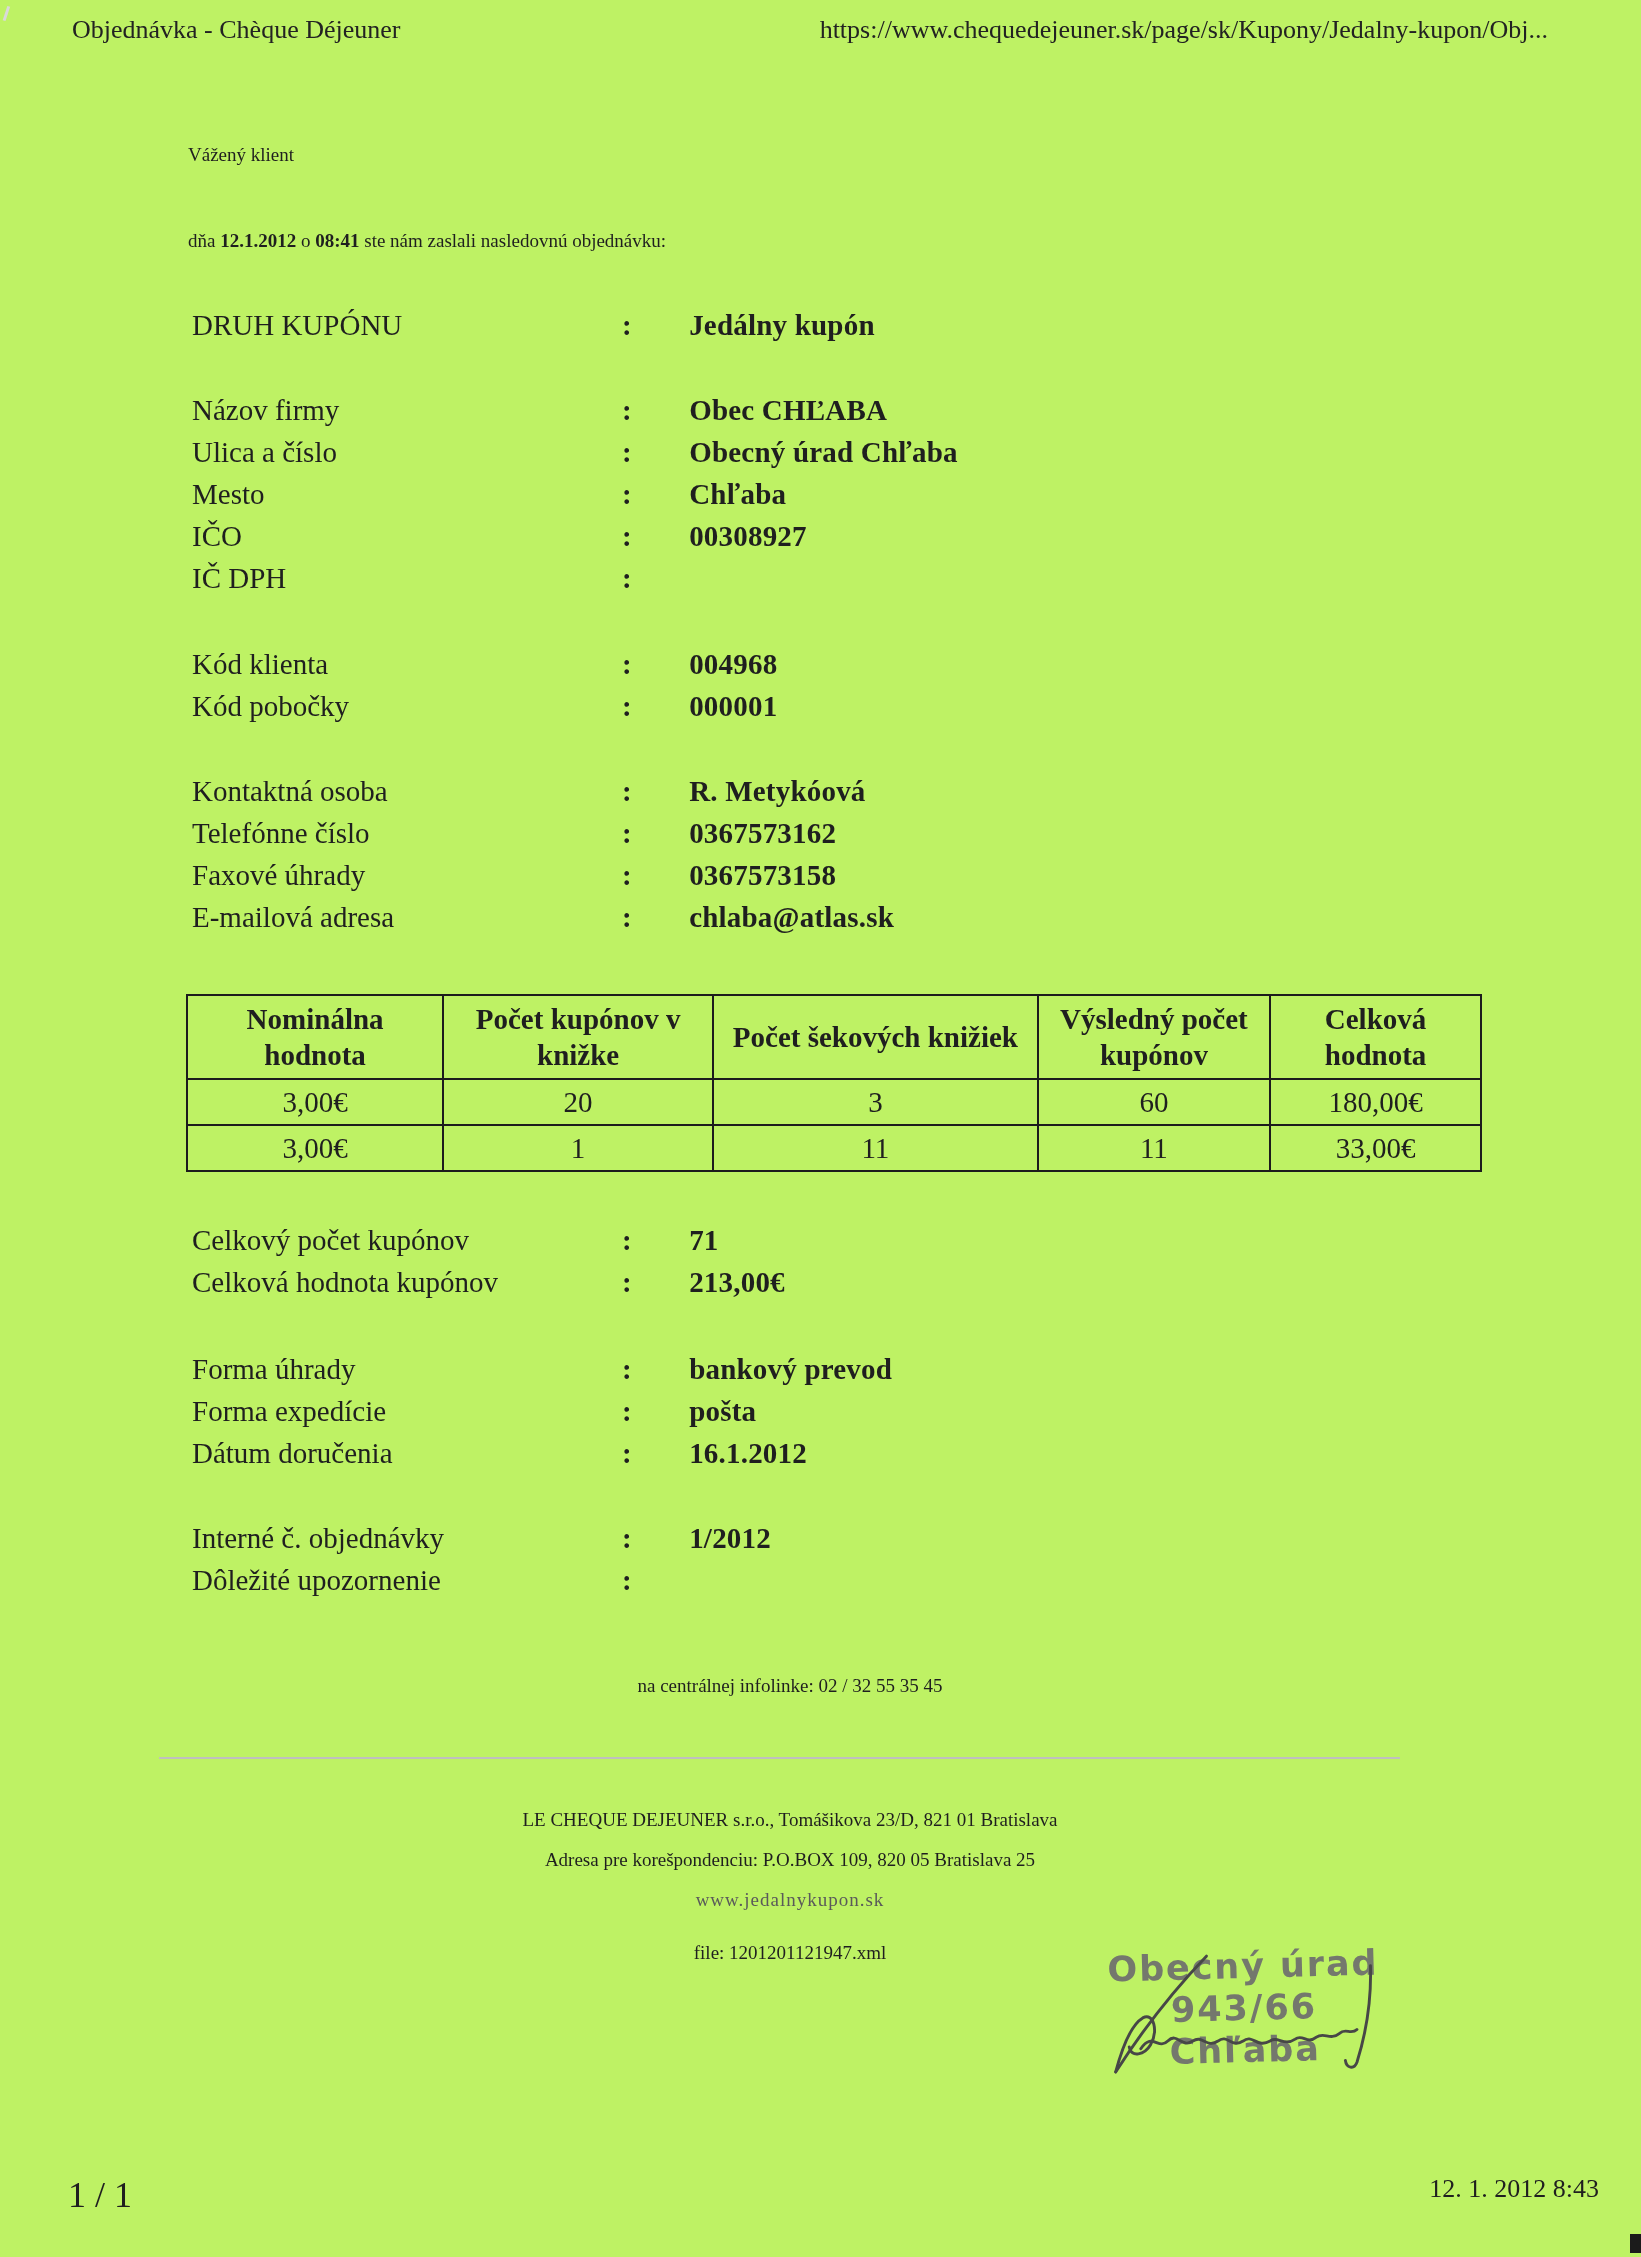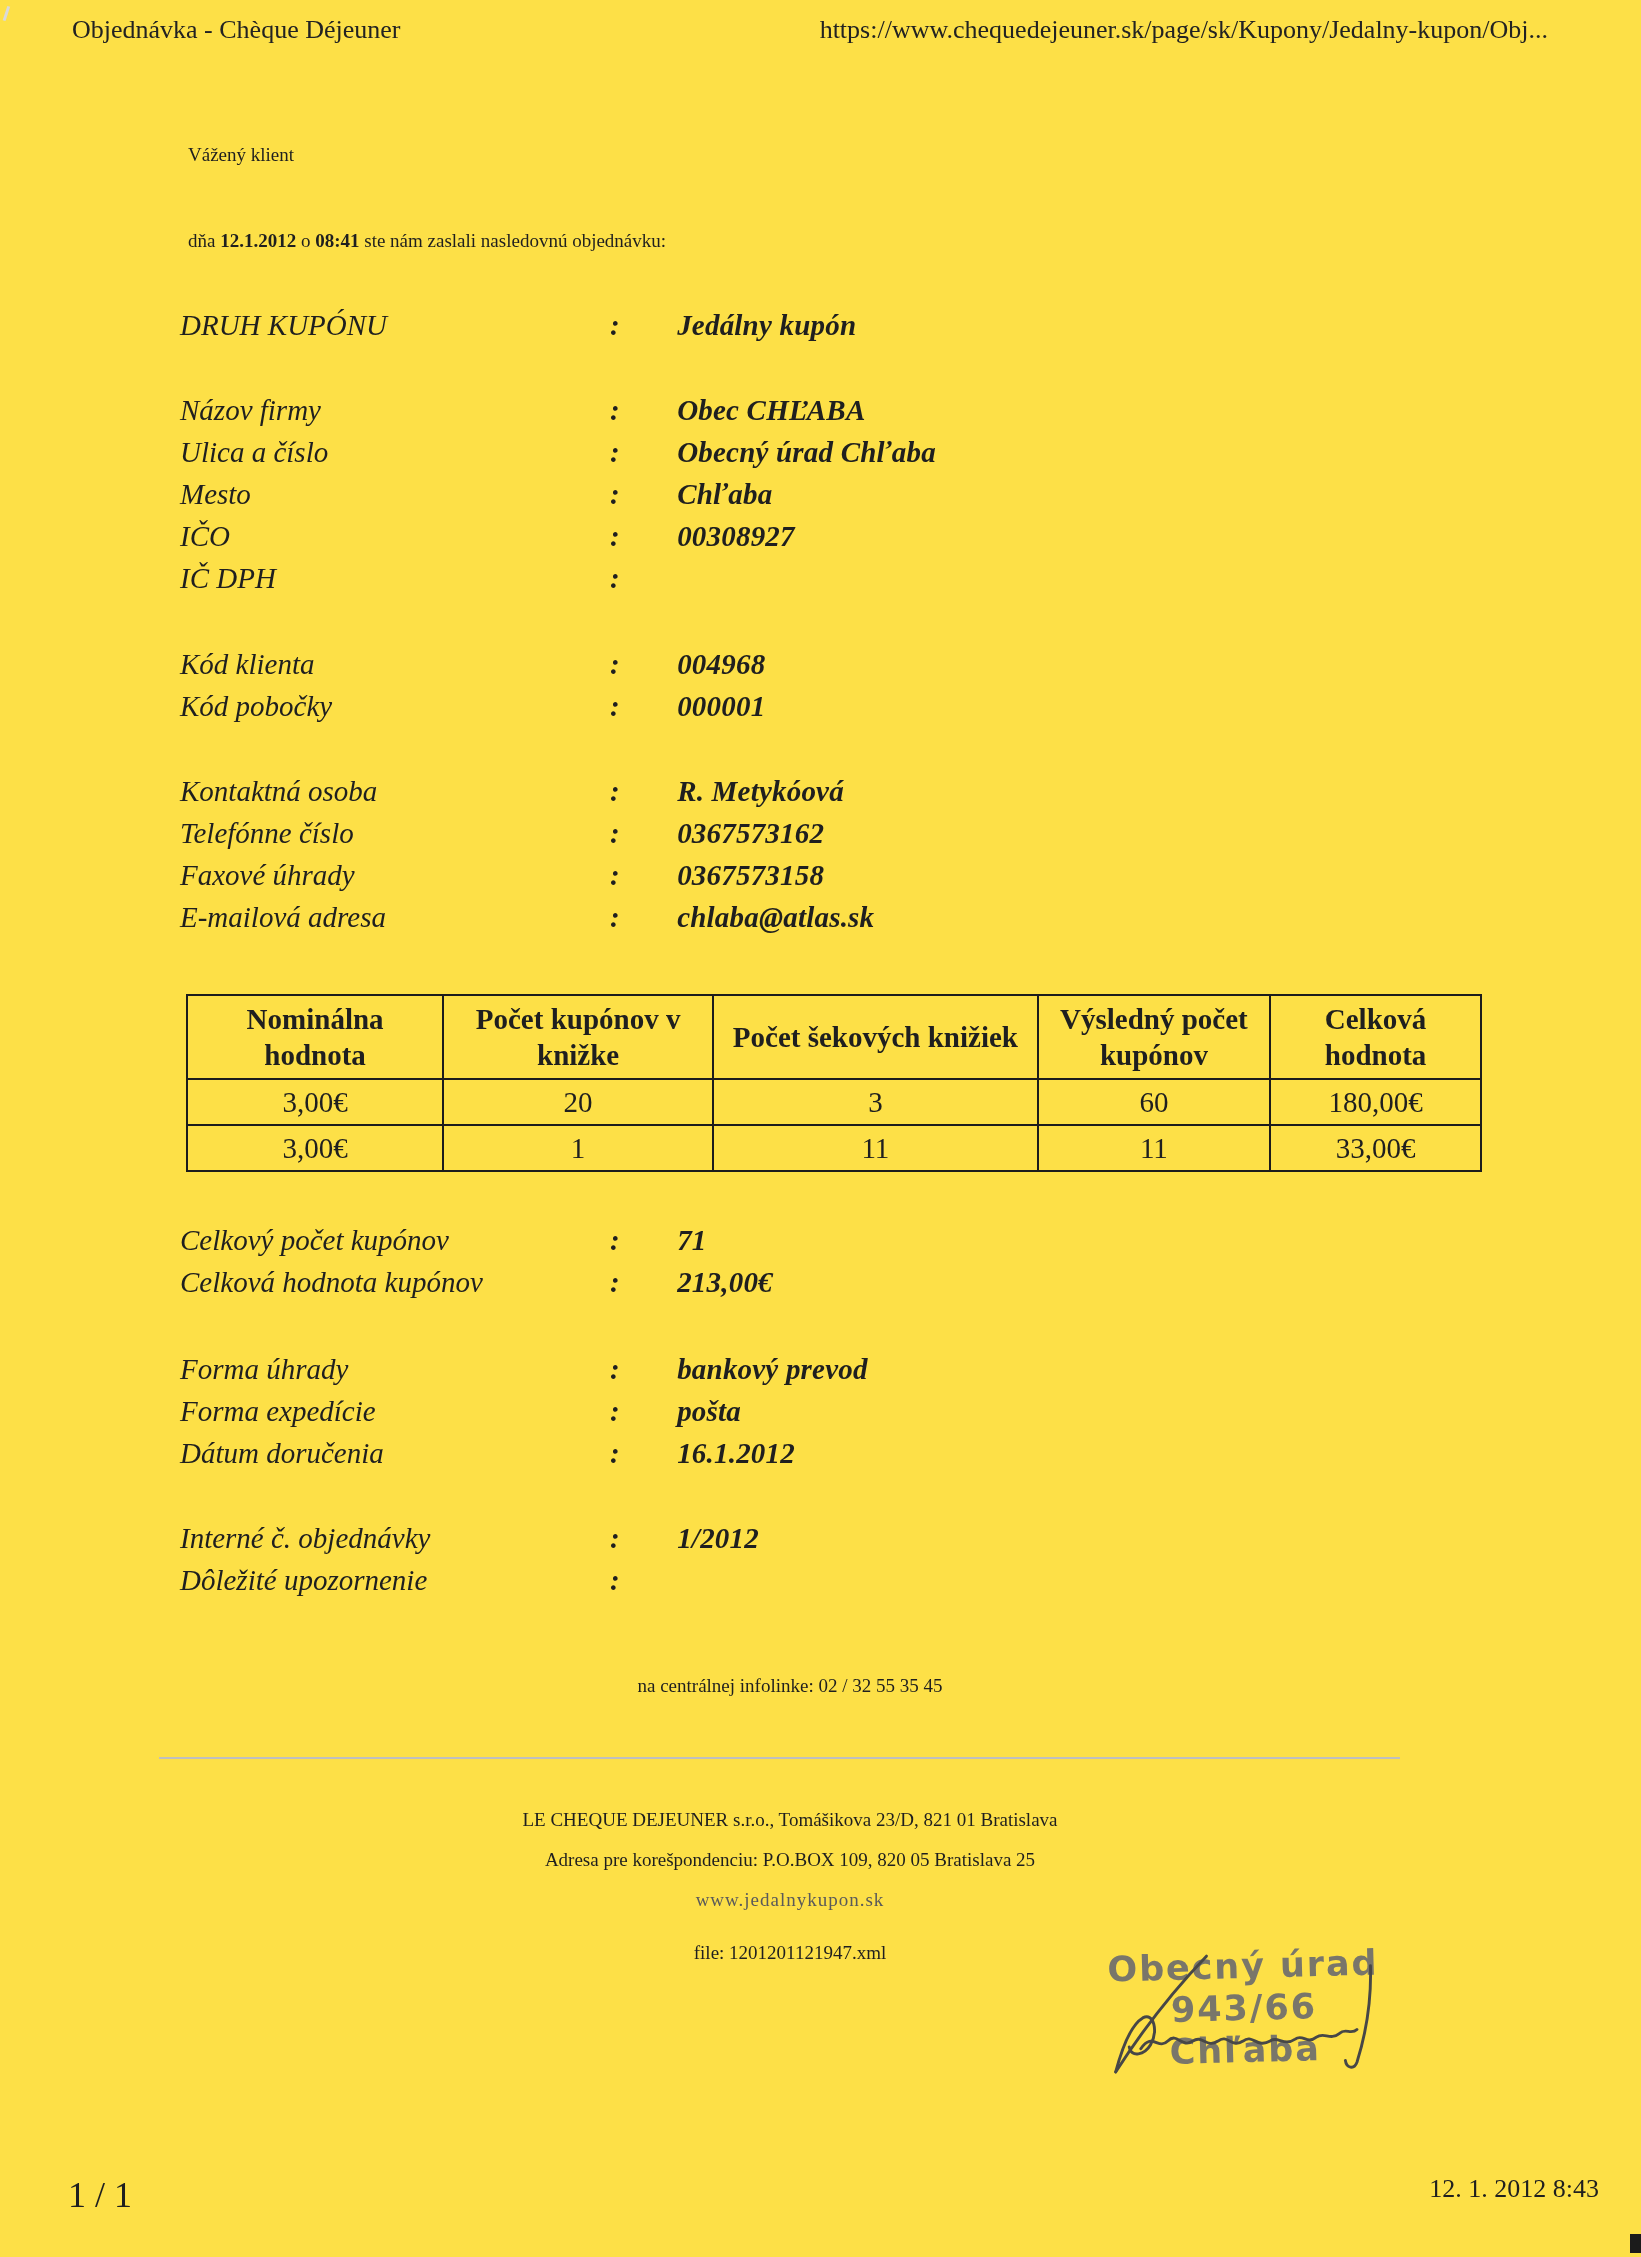--- a/index.html
+++ b/index.html
@@ -1,39 +1,39 @@
 <!DOCTYPE html>
 <html><head>
 <meta charset="utf-8">
 <style>
   html,body { margin:0; padding:0; background:#e8e8e8; }
   .page {
     position:relative;
     width:1641px; height:2257px;
     margin:0 auto;
-    background:#fde047;
+    background:#bef264;
     font-family:"Liberation Serif", serif;
     color:#1f1f1f;
     overflow:hidden;
   }
 
   
   .print-header {
     position:absolute; top:13.5px; left:72px; right:93px;
     display:flex; justify-content:space-between;
     font-size:26px; line-height:31px; color:#222;
   }
 
   
   .abs { position:absolute; }
   .content-left { left:188px; }
 
   .doc-line { font-size:19px; line-height:35px; }
 
-  .field-group { left:180px; width:1204px;font-style:italic; }
+  .field-group { left:192px; width:1204px; }
   .field-row { display:flex; height:42px; align-items:center; font-size:29px; }
   .field-label { width:430px; flex:0 0 430px; }
   .field-colon { font-weight:bold; margin-right:13.5px; }
   .field-value { font-weight:bold; letter-spacing:0.2px;margin-left:44px; }
 
   .intro-bold { font-weight:bold; }
 
   
   table.coupon {
     border-collapse:collapse;

